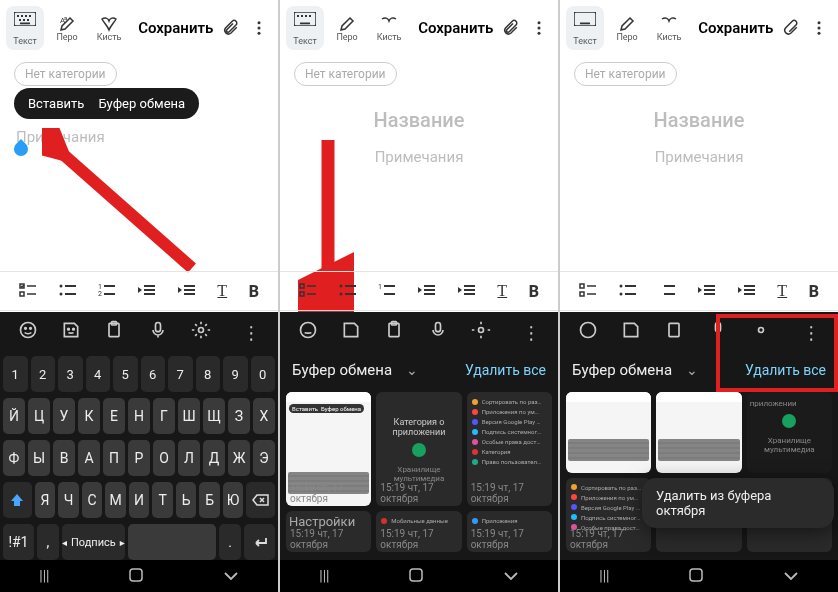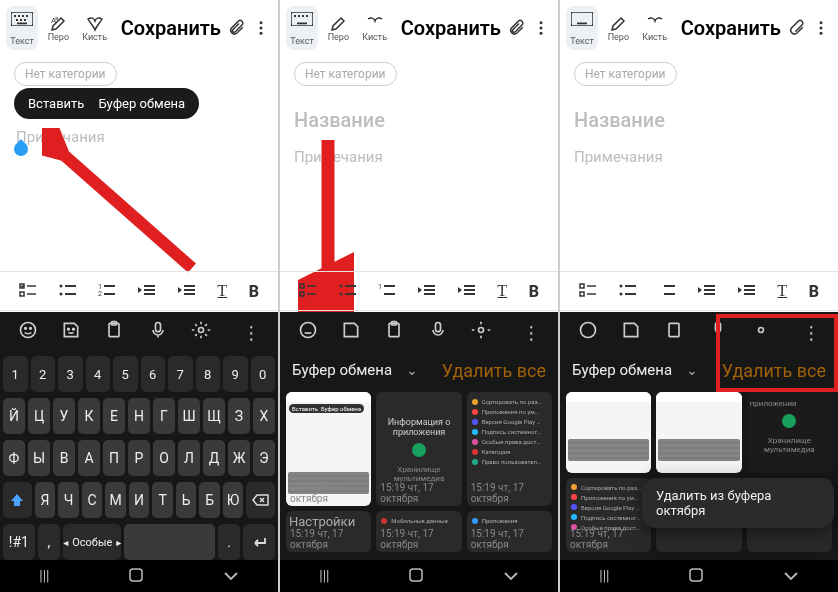--- a/index.html
+++ b/index.html
@@ -28,27 +28,28 @@
   .tool {
     display: flex; flex-direction: column; align-items: center;
     justify-content: center;
     width: 42px; height: 44px;
     border-radius: 8px;
     font-size: 9px; color: #555;
     line-height: 1;
   }
   .tool.active { background: #eef1f4; gap: 9px; }
   .tool-icon { width: 22px; height: 18px; display:flex; align-items:center; justify-content:center; }
-  .save { margin-left: 6px; font-size: 20px; font-weight: 600; flex: 1; }
+  .save { margin-left: 6px; font-size: 15px; font-weight: 600; flex: 1; }
   .tb-icon { width: 28px; height: 28px; display:flex; align-items:center; justify-content:center; color:#333;}
   
   .note {
     padding: 10px 14px;
     display: flex; flex-direction: column;
     gap: 10px;
+    align-items: center;
   }
   .chip {
     display: inline-block;
     border: 1px solid #ccc;
     color: #aaa;
     font-size: 12px;
     padding: 4px 10px;
     border-radius: 14px;
     align-self: flex-start;
   }
@@ -114,21 +115,21 @@
     width:100%; height: 248px;
     background:#171717;
     color:#ddd;
   }
   .clip-head {
     height:36px; display:flex; align-items:center; padding:0 12px;
     gap:8px;
   }
   .clip-title { font-size:15px; color:#eee; flex: 0 0 auto; }
   .chev { color:#aaa; font-size:14px; margin-left: 6px;}
-  .clip-del { margin-left:auto; color:#a16207; font-size:18px; }
+  .clip-del { margin-left:auto; color:#7dd3fc; font-size:14px; }
   .kb-dots { color:#888; font-size:16px; margin-left:8px;}
   .clip-grid {
     display:grid; grid-template-columns: repeat(3, 1fr);
     gap:5px; padding: 4px 6px;
     height: 168px;
   }
   .clip-item {
     background:#2a2a2a; border-radius:6px;
     position:relative;
     overflow:hidden;
@@ -400,21 +401,21 @@
               <path d="M5 2h11v10H5L1 7z"></path>
               <path d="M8 5l4 4M12 5l-4 4"></path>
             </svg>
           </div>
         </div>
         <div class="krow">
           <div class="key dark wide">!#1</div>
           <div class="key dark">,</div>
           <div class="key lang">
             <span style="font-size:10px">◂</span>
-            <span>Особые</span>
+            <span>Подпись</span>
             <span style="font-size:10px">▸</span>
           </div>
           <div class="key space"> </div>
           <div class="key dark">.</div>
           <div class="key dark wide">
             <svg width="18" height="14" viewBox="0 0 18 14" fill="none" stroke="#ddd" stroke-width="1.8">
               <path d="M15 3v5H5M5 8l3-3M5 8l3 3"></path>
             </svg>
           </div>
         </div>
@@ -560,21 +561,21 @@
       <span class="clip-del">Удалить все</span>
     </div>
     <div class="clip-grid">
       <div class="clip-item light">
         <div class="topmini"></div>
         <div style="background:#333;color:#fff;font-size:6px;padding:1px 3px;border-radius:6px;display:inline-block;"><span>Вставить</span>&nbsp;&nbsp;<span>Буфер обмена</span></div>
         <div class="kbmini"></div>
         <div class="stamp">15:19 чт, 17 октября</div>
       </div>
       <div class="clip-item">
-        <div class="mini-title">Информация о приложения</div>
+        <div class="mini-title">Категория о приложении</div>
         <div class="round"></div>
         <div class="mini-sub">Хранилище мультимедиа</div>
         <div class="stamp">15:19 чт, 17 октября</div>
       </div>
       <div class="clip-item" id="listthumb2">
           <div class="li">
             <div class="dot" style="background:#f0a030"></div>
             <span style="font-size:6px;white-space:nowrap;overflow:hidden;text-overflow:ellipsis;max-width:60px;">Сортировать по размеру</span>
           </div>
           <div class="li">

